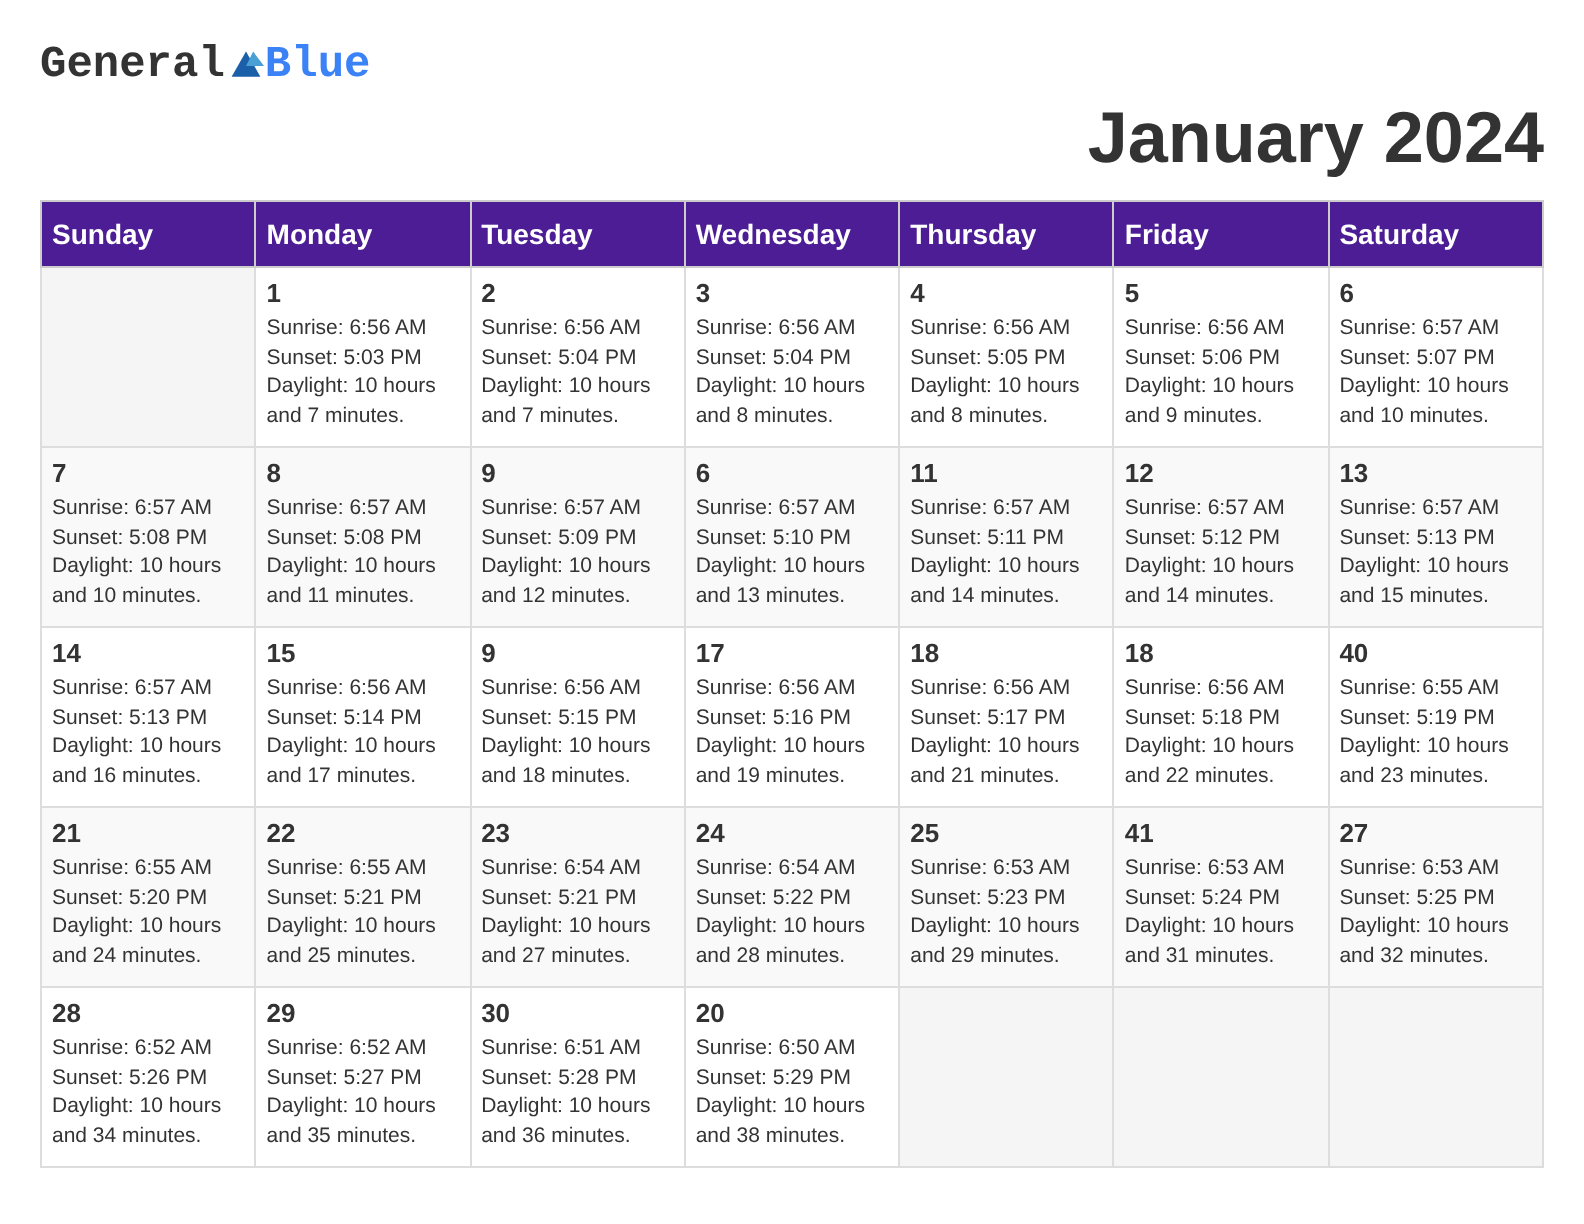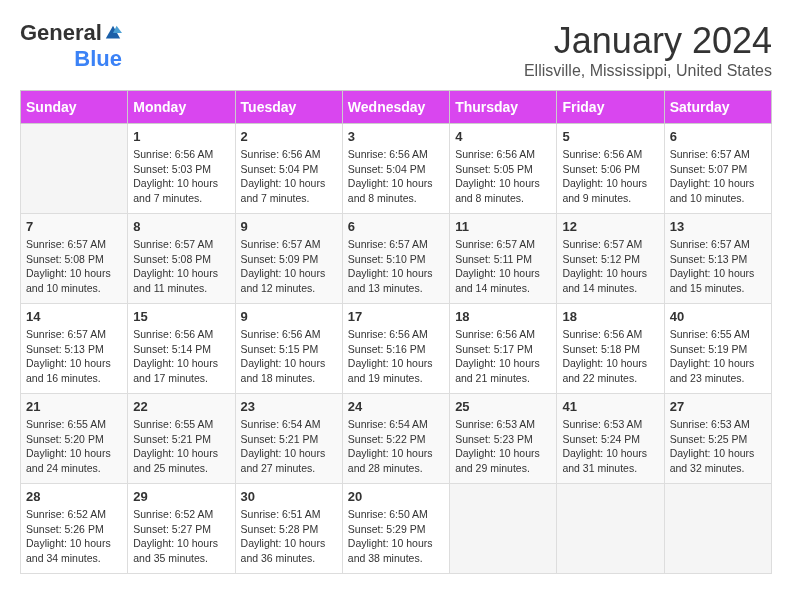--- a/index.html
+++ b/index.html
@@ -11,22 +11,23 @@
       padding: 20px;
     }
     .header-area {
       display: flex;
       justify-content: space-between;
       align-items: flex-start;
       margin-bottom: 10px;
     }
     .logo {
       display: flex;
-      flex-direction: column;
+      flex-direction: row;
       align-items: flex-end;
+      font-family: Liberation Mono, monospace;
     }
     .logo-text {
       display: flex;
       align-items: center;
     }
     .logo-general {
       font-size: 22px;
       font-weight: bold;
       color: #333;
     }
@@ -38,34 +39,35 @@
     .logo-icon {
       width: 18px;
       height: 18px;
       margin-left: 2px;
     }
     .title-area {
       text-align: right;
     }
     .month-title {
       font-size: 36px;
-      font-weight: normal;
-      color: #333;
+      font-weight: bold;
+      color: #333;
+      margin-top: 28px;
     }
     .location-title {
       font-size: 16px;
       color: #555;
     }
     table {
       width: 100%;
       border-collapse: collapse;
       table-layout: fixed;
     }
     thead tr th {
-      background-color: #d946ef;
+      background-color: #4c1d95;
       color: #fff;
       padding: 8px 5px;
       text-align: left;
       font-size: 14px;
       border: 1px solid #ccc;
     }
     tbody tr td {
       border: 1px solid #ddd;
       vertical-align: top;
       padding: 5px 5px;
@@ -100,21 +102,20 @@
       <span class="logo-general">General</span>
       <svg class="logo-icon" viewBox="0 0 20 20">
         <polygon points="10,2 18,16 2,16" fill="#1a5fa8"></polygon>
         <polygon points="14,2 20,10 10,10" fill="#4a9fd4"></polygon>
       </svg>
     </div>
     <span class="logo-blue">Blue</span>
   </div>
   <div class="title-area">
     <div class="month-title">January 2024</div>
-    <div class="location-title">Ellisville, Mississippi, United States</div>
   </div>
 </div>
 
 <table>
   <thead>
     <tr>
     <th>Sunday</th>
         <th>Monday</th>
         <th>Tuesday</th>
         <th>Wednesday</th>

